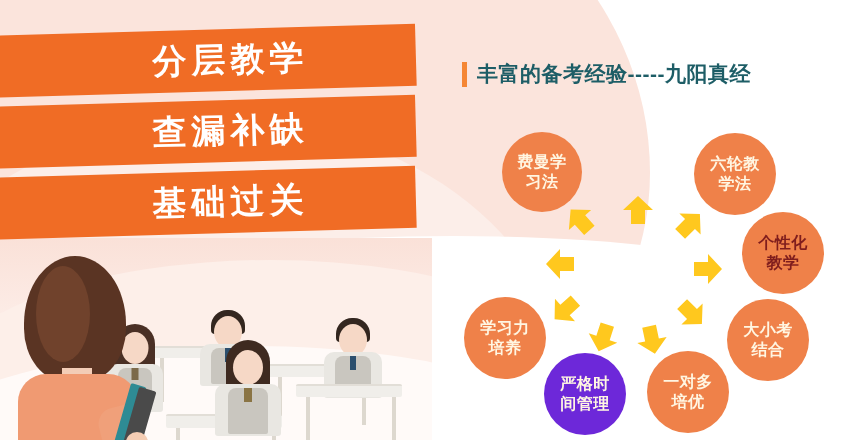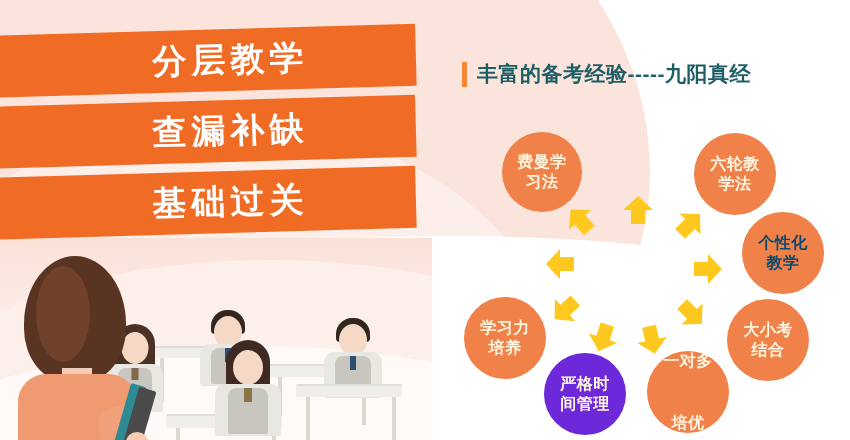--- a/index.html
+++ b/index.html
@@ -357,29 +357,29 @@
       </div>
       <div class="arrow" style="left: 143px; top: 113px; transform: rotate(318deg);">
         <svg viewBox="0 0 34 30">
           <path d="M17 1 L32 15 L24 15 L24 29 L10 29 L10 15 L2 15 Z" fill="#ffc81e"></path>
         </svg>
       </div>
       <div class="node" style="left: 274px; top: 41px; width: 82px; height: 82px; font-size: 16px; background: rgb(239, 129, 73); color: rgb(255, 246, 226); text-align: right;">
         <span>六轮教</span>
         <span>学法</span>
       </div>
-      <div class="node" style="left: 322px; top: 120px; width: 82px; height: 82px; font-size: 16px; background: rgb(239, 129, 73); color: #0c4a6e;">
+      <div class="node" style="left: 322px; top: 120px; width: 82px; height: 82px; font-size: 16px; background: rgb(239, 129, 73); color: #7f1d1d;">
         <span>个性化</span>
         <span>教学</span>
       </div>
       <div class="node" style="left: 307px; top: 207px; width: 82px; height: 82px; font-size: 16px; background: rgb(239, 129, 73); color: rgb(255, 246, 226);">
         <span>大小考</span>
         <span>结合</span>
       </div>
-      <div class="node" style="left: 227px; top: 259px; width: 82px; height: 82px; font-size: 16px; background: rgb(239, 129, 73); color: rgb(255, 246, 226); justify-content: space-between;">
+      <div class="node" style="left: 227px; top: 259px; width: 82px; height: 82px; font-size: 16px; background: rgb(239, 129, 73); color: rgb(255, 246, 226);">
         <span>一对多</span>
         <span>培优</span>
       </div>
       <div class="node" style="left: 124px; top: 261px; width: 82px; height: 82px; font-size: 16px; background: #6d28d9; color: rgb(255, 246, 226);">
         <span>严格时</span>
         <span>间管理</span>
       </div>
       <div class="node" style="left: 44px; top: 205px; width: 82px; height: 82px; font-size: 16px; background: rgb(239, 129, 73); color: rgb(255, 246, 226);">
         <span>学习力</span>
         <span>培养</span>

